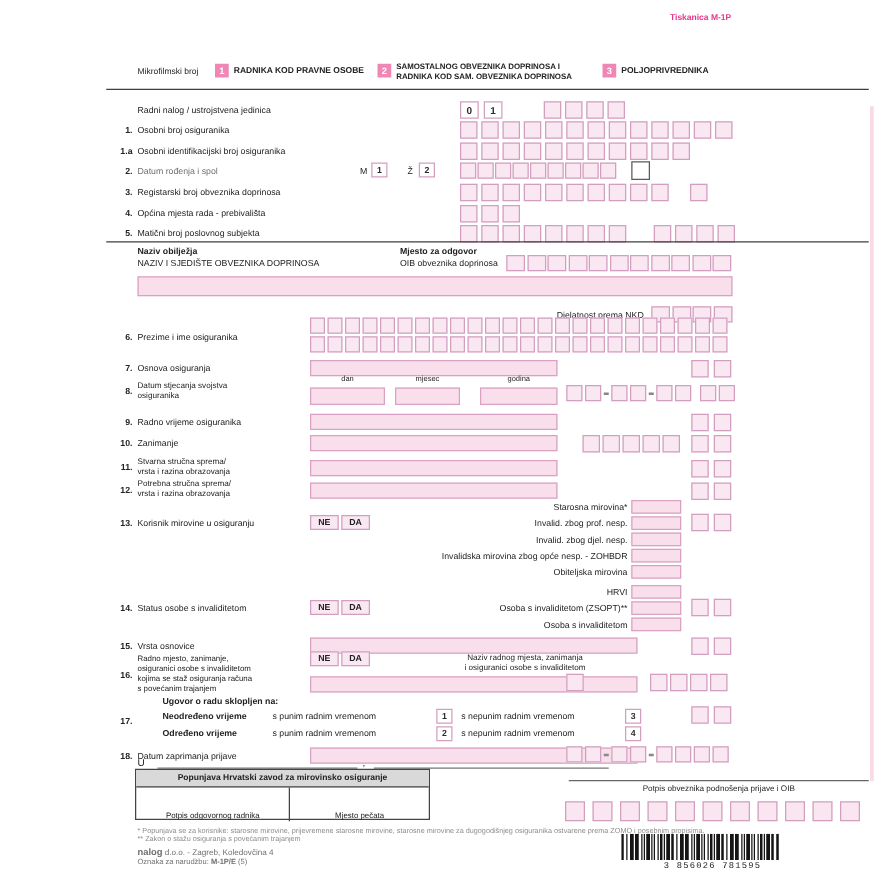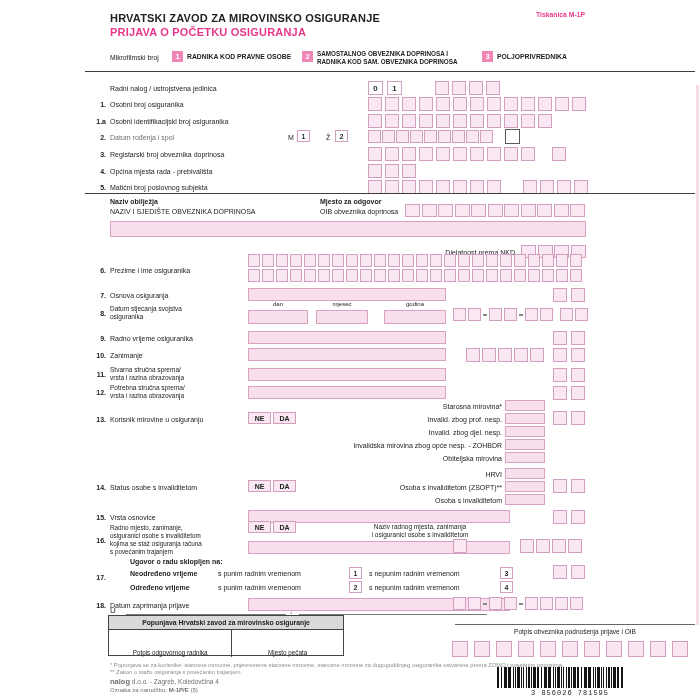--- a/index.html
+++ b/index.html
@@ -51,22 +51,20 @@
   .barcode i{background:#151515;flex:none}
   .barcode s{flex:none;text-decoration:none}
   .mono{font-family:"Liberation Mono",monospace;font-size:7px;letter-spacing:1px}
   .sliver{background:#f4bed6;opacity:.55}
 </style>
 </head>
 <body>
 
 <div class="page" style="--accent: #e9368c;">
 
-  <div class="abs t11 b" style="left:110px;top:12px">HRVATSKI ZAVOD ZA MIROVINSKO OSIGURANJE</div>
-  <div class="abs t11 b pink" style="left:110px;top:26px">PRIJAVA O POČETKU OSIGURANJA</div>
   <div class="abs t68 b pink" style="left:536px;top:11px">Tiskanica M-1P</div>
 
   <div class="abs t68" style="left:110px;top:54px">Mikrofilmski broj</div>
   <div class="abs mfn" style="left:172px;top:51px">1</div>
   <div class="abs t68 b" style="left:187px;top:53px">RADNIKA KOD PRAVNE OSOBE</div>
   <div class="abs mfn" style="left:302px;top:51px">2</div>
   <div class="abs t63 b" style="left:317px;top:50px">SAMOSTALNOG OBVEZNIKA DOPRINOSA I</div>
   <div class="abs t63 b" style="left:317px;top:58px">RADNIKA KOD SAM. OBVEZNIKA DOPRINOSA</div>
   <div class="abs mfn" style="left:482px;top:51px">3</div>
   <div class="abs t68 b" style="left:497px;top:53px">POLJOPRIVREDNIKA</div>

